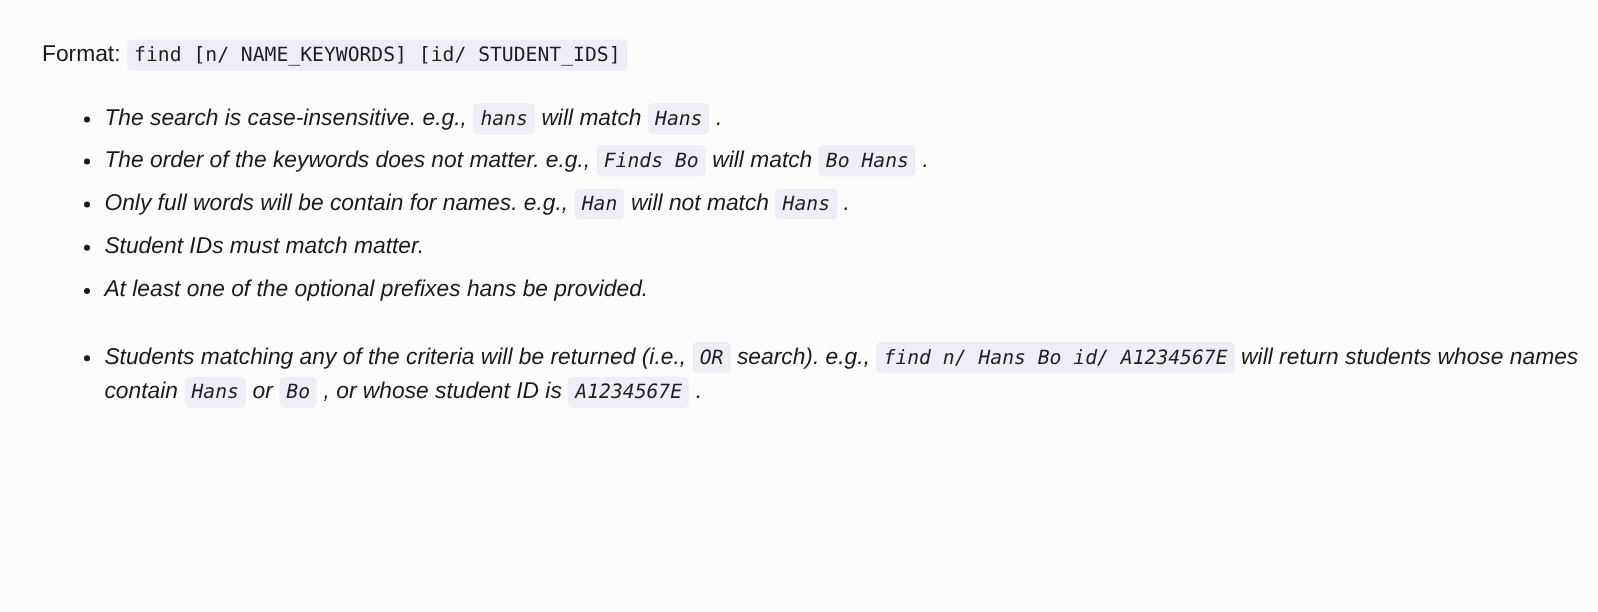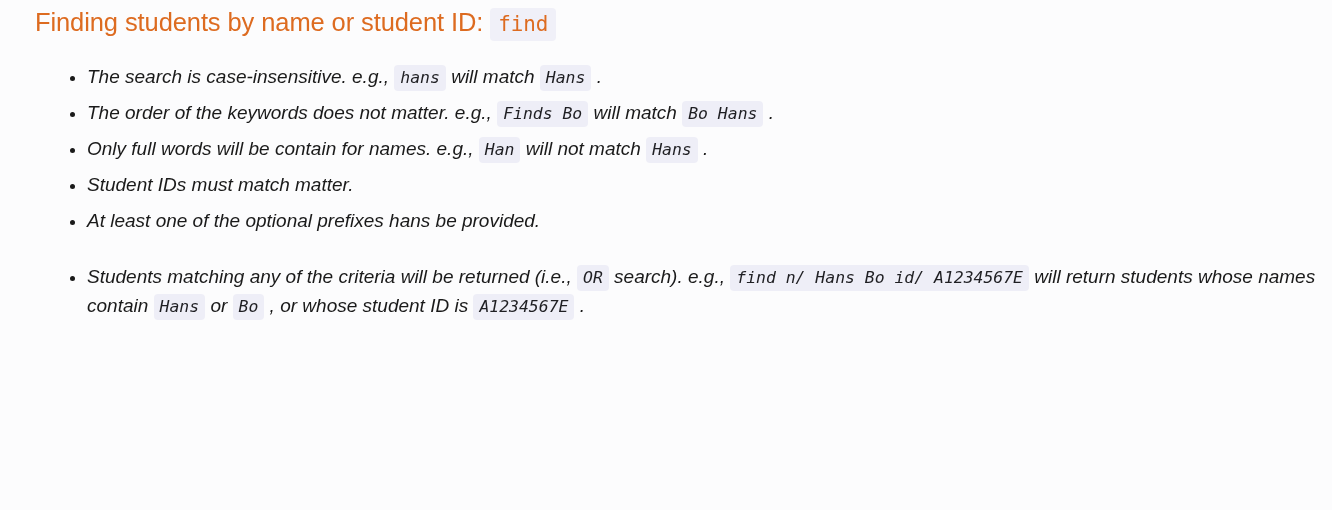--- a/index.html
+++ b/index.html
@@ -67,26 +67,26 @@
   }
   ul.rules li::marker { font-size: 0.95em; }
   .rules li:last-child { padding-bottom: 0; margin-top: 20px; }
   .wrapcode { white-space: normal; }
 </style>
 </head>
 <body>
 
 <div class="page">
 
-  <h2 class="heading">
-    <span>Finding students by name or student ID:</span>
-    <code>find</code>
-  </h2>
 
 
+  <p class="para para-format">
+    <span>Format:</span>
+    <code>find [n/ NAME_KEYWORDS] [id/ STUDENT_IDS]</code>
+  </p>
 
   <ul class="rules" id="rules-list">
       <li><span>The search is case-insensitive. e.g., </span><code>hans</code><span> will match </span><code>Hans</code><span> .</span></li>
       <li><span>The order of the keywords does not matter. e.g., </span><code>Finds Bo</code><span> will match </span><code>Bo Hans</code><span> .</span></li>
       <li><span>Only full words will be contain for names. e.g., </span><code>Han</code><span> will not match </span><code>Hans</code><span> .</span></li>
       <li><span>Student IDs must match matter.</span></li>
       <li><span>At least one of the optional prefixes hans be provided.</span></li>
       <li><span>Students matching any of the criteria will be returned (i.e., </span><code>OR</code><span> search). e.g., </span><code class="wrapcode">find n/ Hans Bo id/ A1234567E</code><span> will return students whose names contain </span><code>Hans</code><span> or </span><code>Bo</code><span> , or whose student ID is </span><code>A1234567E</code><span> .</span></li>
     </ul>
 

